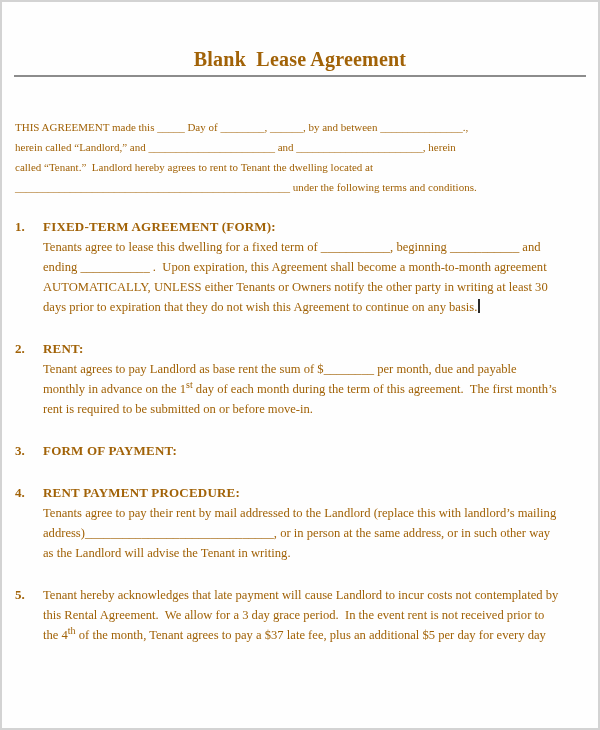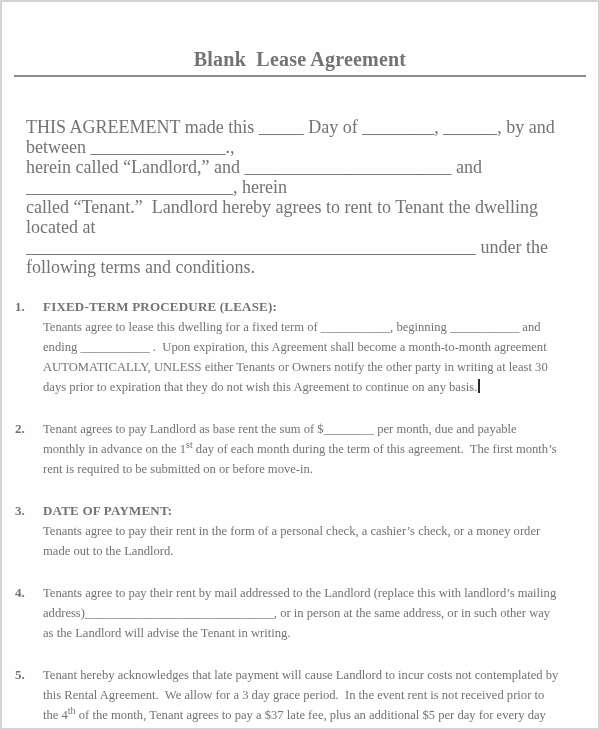--- a/index.html
+++ b/index.html
@@ -4,39 +4,39 @@
 <style>
   * { box-sizing: border-box; }
   html, body { margin: 0; padding: 0; background: #ffffff; }
   .page {
     width: 600px;
     height: 730px;
     background: #fefefe;
     border: 2px solid #d3d3d3;
     overflow: hidden;
     font-family: "Liberation Serif", "DejaVu Serif", serif;
-    color: #737373;
+    color: #a16207;
   }
   .title {
     margin-top: 44px;
     text-align: center;
     font-size: 20px;
     font-weight: bold;
     line-height: 26px;
     white-space: pre;
     letter-spacing: 0.2px;
   }
   .title-rule {
     border: none;
     border-top: 2px solid #8c8c8c;
     margin: 3px 12px 0 12px;
   }
   .intro {
-    margin: 40px 13px 0 24px;
-    font-size: 18px;
+    margin: 40px 13px 0 13px;
+    font-size: 11px;
     line-height: 20px;
     white-space: pre-wrap;
   }
   .sections { margin-top: 20px; }
   .section {
     display: flex;
     padding: 0 13px;
     margin-bottom: 22px;
   }
   .sec-num {
@@ -83,49 +83,49 @@
   <div class="intro">THIS AGREEMENT made this _____ Day of ________, ______, by and between _______________.,
 herein called “Landlord,” and _______________________ and _______________________, herein
 called “Tenant.”  Landlord hereby agrees to rent to Tenant the dwelling located at
 __________________________________________________ under the following terms and conditions.</div>
 
   <div class="sections">
 
     <div class="section">
       <div class="sec-num">1.</div>
       <div class="sec-content">
-        <div class="sec-heading">FIXED-TERM PROCEDURE (LEASE):</div>
+        <div class="sec-heading">FIXED-TERM AGREEMENT (FORM):</div>
         <div class="sec-body"><span>Tenants agree to lease this dwelling for a fixed term of ___________, beginning ___________ and
 ending ___________ .  Upon expiration, this Agreement shall become a month-to-month agreement
 AUTOMATICALLY, UNLESS either Tenants or Owners notify the other party in writing at least 30
 days prior to expiration that they do not wish this Agreement to continue on any basis.</span><span class="cursor"></span></div>
       </div>
     </div>
 
     <div class="section">
       <div class="sec-num">2.</div>
       <div class="sec-content">
+        <div class="sec-heading">RENT:</div>
         <div class="sec-body"><span>Tenant agrees to pay Landlord as base rent the sum of $________ per month, due and payable
 monthly in advance on the 1</span><sup class="ordinal">st</sup><span> day of each month during the term of this agreement.  The first month’s
 rent is required to be submitted on or before move-in.</span></div>
       </div>
     </div>
 
     <div class="section">
       <div class="sec-num">3.</div>
       <div class="sec-content">
-        <div class="sec-heading">DATE OF PAYMENT:</div>
-        <div class="sec-body"><span>Tenants agree to pay their rent in the form of a personal check, a cashier’s check, or a money order
-made out to the Landlord.</span></div>
+        <div class="sec-heading">FORM OF PAYMENT:</div>
       </div>
     </div>
 
     <div class="section">
       <div class="sec-num">4.</div>
       <div class="sec-content">
+        <div class="sec-heading">RENT PAYMENT PROCEDURE:</div>
         <div class="sec-body"><span>Tenants agree to pay their rent by mail addressed to the Landlord (replace this with landlord’s mailing
 address)______________________________, or in person at the same address, or in such other way
 as the Landlord will advise the Tenant in writing.</span></div>
       </div>
     </div>
 
     <div class="section">
       <div class="sec-num">5.</div>
       <div class="sec-content">
         <div class="sec-body"><span>Tenant hereby acknowledges that late payment will cause Landlord to incur costs not contemplated by

